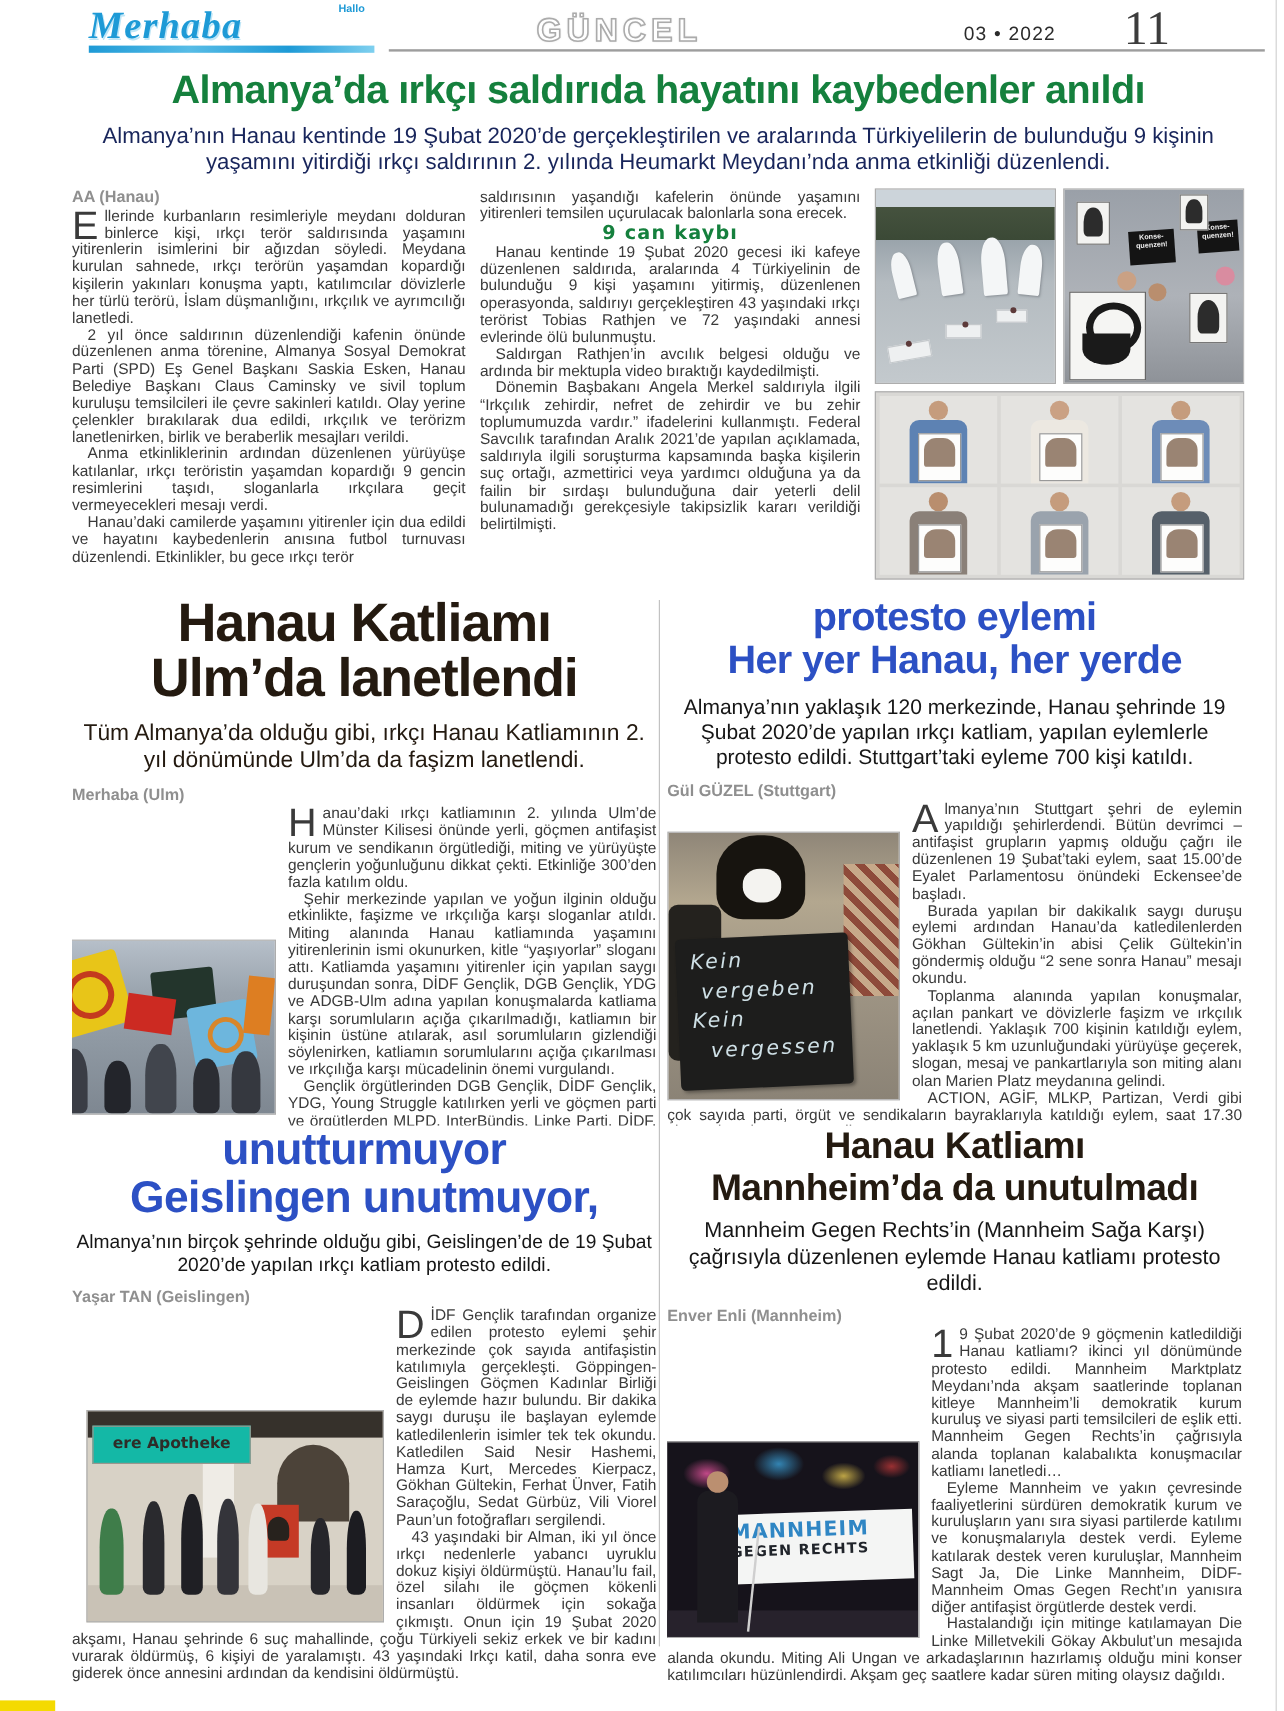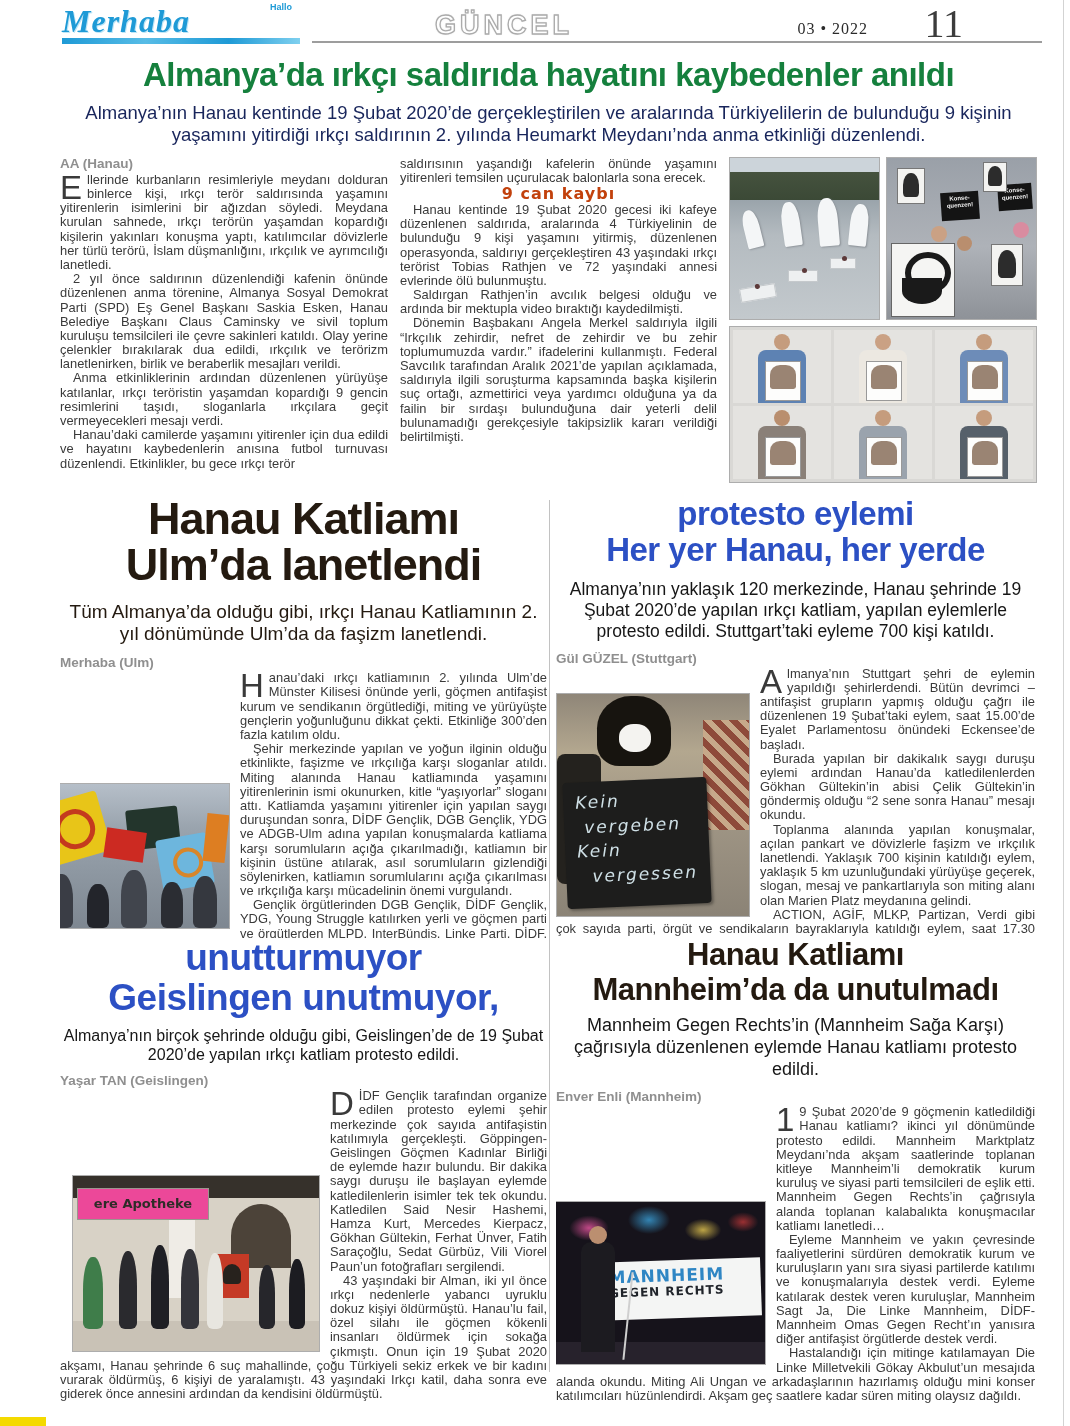--- a/index.html
+++ b/index.html
@@ -2,45 +2,45 @@
 <html lang="tr"><head>
 <meta charset="utf-8">
 <style>
   html,body { margin:0; padding:0; background:#e9e9e9; }
   .page {
     position:relative; width:1070px; height:1426px; margin:0 auto;
     background:#ffffff; overflow:hidden;
     font-family:"Liberation Sans", sans-serif; color:#333;
   }
   
-  .masthead { position:absolute; left:0; top:0; width:1008px; height:46px; }
+  .masthead { position:absolute; left:12px; top:0; width:1008px; height:46px; }
   .logo { position:absolute; left:62px; top:4px; width:250px; height:40px; }
   .logo-text {
     font-family:"Liberation Serif", serif; font-style:italic; font-weight:bold;
     font-size:32px; color:#1e9ad6; letter-spacing:1px; line-height:34px;
     text-shadow:1px 1px 0 #bfe6f7;
   }
   .logo-tag { position:absolute; right:20px; top:-2px; font-size:9px; color:#1e9ad6; font-weight:bold; }
   .logo-bar { position:absolute; left:0px; top:34px; width:238px; height:6px;
     background:linear-gradient(90deg,#1e9ad6 0%, #57bce6 35%, #1e9ad6 70%, #7fd0ef 100%); }
   .section-title {
     position:absolute; left:0; right:0; top:10px; text-align:center;
     font-size:27px; font-weight:800; letter-spacing:4px; color:#ffffff;
     -webkit-text-stroke:1.3px #ababab; text-shadow:0 0 2px #c9c9c9;
   }
-  .issue-date { position:absolute; right:140px; top:20px; font-family:Liberation Serif, serif; font-size:16px; color:#2b2b2b; letter-spacing:1px;text-align:right; }
+  .issue-date { position:absolute; right:140px; top:20px; font-family:Liberation Sans, sans-serif; font-size:16px; color:#2b2b2b; letter-spacing:1px;text-align:right; }
   .page-number { position:absolute; right:45px; top:0px; font-family:"Liberation Serif", serif; font-size:40px; color:#3c3c3c; }
   .header-rule { position:absolute; left:312px; top:41px; width:730px; border-top:2px solid #9d9d9d; }
   
   .byline { font-weight:bold; color:#8f8f8f; font-size:13.5px; margin:0 0 1px 0; }
   .body-text { font-size:12.9px; line-height:1.1; text-align:justify; color:#3a3a3a; }
   .body-text p { margin:0; text-indent:13px; }
   .body-text p.first { text-indent:0; }
   .dc { float:left; font-size:33px; line-height:26px; padding:2px 5px 0 0; color:#3a3a3a; }
-  .crosshead { text-align:center; font-weight:bold; font-size:16px; letter-spacing:1px; color:#c2410c; margin:6px 0 3px 0; text-indent:0 !important; font-family:"DejaVu Sans", sans-serif; }
+  .crosshead { text-align:center; font-weight:bold; font-size:16px; letter-spacing:1px; color:#15803d; margin:6px 0 3px 0; text-indent:0 !important; font-family:"DejaVu Sans", sans-serif; }
   .headline { font-family:"Liberation Sans", sans-serif; font-weight:bold; text-align:center; }
   .subhead { font-weight:normal; text-align:center; color:#161616; }
   
   .lead { position:absolute; left:60px; top:58px; width:977px; height:440px; overflow:hidden; }
   .lead-headline { font-size:33px; letter-spacing:-0.5px; color:#15803d; line-height:1.05; }
   .lead-subhead { font-size:18.5px; color:#18255b; line-height:1.2; margin-top:9px; padding:0 8px; }
   .lead-cols { display:flex; gap:12px; margin-top:11px; }
   .lead-col1 { width:328px; }
   .lead-col2 { width:317px; }
   .lead-photos { width:308px; }
@@ -104,21 +104,21 @@
     background:repeating-linear-gradient(45deg,#8e4a3a 0 6px,#c7a98a 6px 12px); }
   .kp-hair { position:absolute; left:40px; top:2px; width:74px; height:70px; background:#17140f; border-radius:46% 46% 30% 30%; }
   .kp-mask { position:absolute; left:62px; top:30px; width:32px; height:28px; background:#f4f3f0; border-radius:45%; }
   .kp-dark { position:absolute; left:0; top:60px; width:44px; height:130px; background:#24221e; border-radius:8px; }
   .kp-sign { position:absolute; left:8px; top:86px; width:144px; height:126px; background:#1d1d1c; transform:rotate(-2.5deg);
     border-radius:4px; box-shadow:2px 2px 3px rgba(0,0,0,.35); padding:8px 0 0 12px; box-sizing:border-box; }
   .kp-sign div { color:#cfe0e6; font-family:"DejaVu Sans", sans-serif; font-style:italic; font-size:17px; line-height:1.45; letter-spacing:2px; }
   .kp-sign div:nth-child(2){ margin-left:8px; } .kp-sign div:nth-child(4){ margin-left:14px; }
   .ph-apo { float:left; width:248px; height:177px; margin:86px 10px 4px 12px; background:#d8d2c6; }
   .ap-top { position:absolute; left:0; top:0; width:100%; height:22px; background:#36312b; }
-  .ap-sign { position:absolute; left:4px; top:12px; width:130px; height:30px; background:#ec4899; border:1px solid #9a968e;
+  .ap-sign { position:absolute; left:4px; top:12px; width:130px; height:30px; background:#14b8a6; border:1px solid #9a968e;
     font-size:13px; font-weight:bold; color:#2e2c28; text-align:center; line-height:30px; font-family:"DejaVu Sans", sans-serif; }
   .ap-arch { position:absolute; right:28px; top:28px; width:60px; height:64px; background:#4c4339; border-radius:50% 50% 0 0; }
   .ap-col { position:absolute; left:96px; top:22px; width:26px; height:100px; background:#efece6; }
   .ap-banner { position:absolute; left:142px; top:78px; width:34px; height:44px; background:#c53a26; }
   .ap-banner::after { content:""; position:absolute; left:8px; top:10px; width:18px; height:20px; background:#27221d; border-radius:50% 50% 20% 20%; }
   .ap-ground { position:absolute; left:0; bottom:0; width:100%; height:30px; background:#c9c2b6; }
   .ph-mann { float:left; width:214px; height:164px; margin:96px 10px 4px -4px; background:#16131b; }
   .mn-lights { position:absolute; inset:0;
     background:
       radial-gradient(28px 18px at 36px 26px, rgba(223,82,154,.85), transparent 70%),

